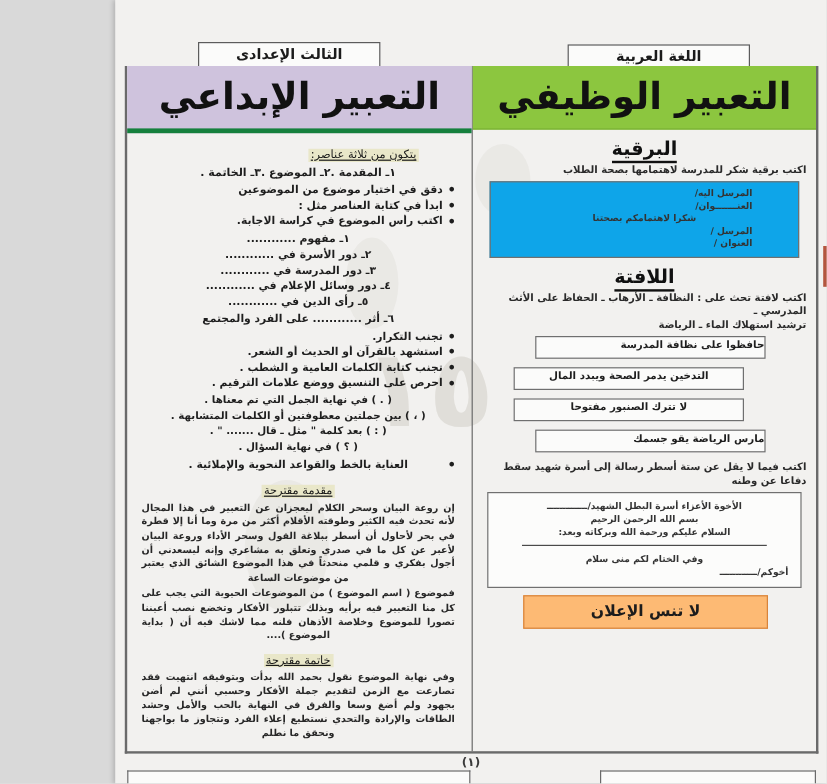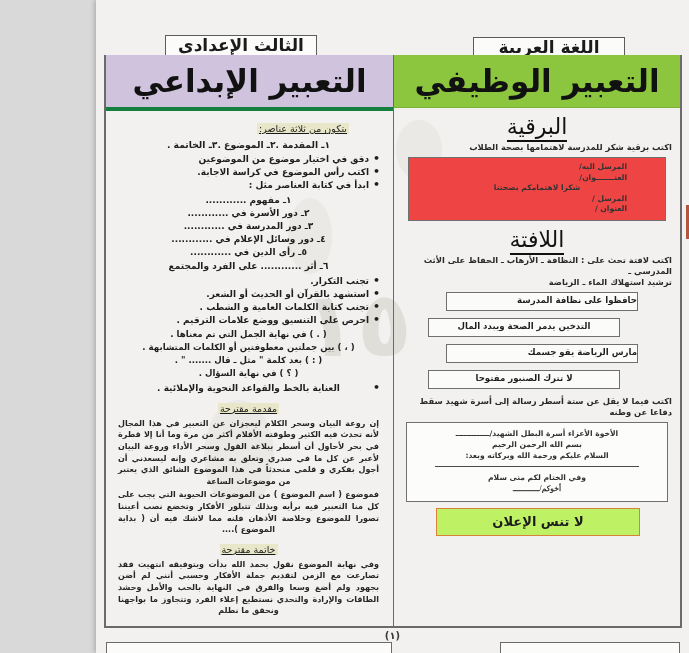--- a/index.html
+++ b/index.html
@@ -44,21 +44,21 @@
   }
 
   
   .tab {
     position: absolute;
     background: #fbfbfa;
     border: 1.6px solid #5c5c5c;
     text-align: center;
     font-weight: bold;
     color: #1b1b1b;
-    font-size: 17px;
+    font-size: 12px;
     line-height: 19px;
     height: 20px;
     white-space: nowrap;
     overflow: hidden;
   }
   #tab-subject { left: 377px; top: 37px; width: 150px; }
   #tab-grade   { left: 69px;  top: 35px; width: 150px; }
 
   
   #frame {
@@ -93,40 +93,40 @@
     letter-spacing: 0px;
     white-space: nowrap;
     overflow: hidden;
   }
   #head-functional { background: #8cc63f; border-bottom: 1px solid #7ab233; }
   #head-creative   { background: #cfc3dd; border-bottom: 4px solid #15803d; }
 
   
   .sub-title {
     text-align: center;
-    font-size: 22px;
-    font-weight: normal;
+    font-size: 16px;
+    font-weight: bold;
     color: #111;
     margin: 6px 0 3px 0;
   }
   .sub-title span {
     border-bottom: 2.5px solid #111;
     padding-bottom: 1px;
   }
   .instr {
     font-size: 8.4px;
     font-weight: bold;
     color: #2a2a2a;
     line-height: 11px;
     margin: 2px 8px 4px 8px;
   }
 
   .formbox {
     border: 1.4px solid #707070;
-    background: #ef4444;
+    background: #0ea5e9;
     margin: 2px 14px 4px 14px;
     padding: 4px 8px 5px 8px;
     min-height: 48px;
   }
   .fl {
     font-size: 7.6px;
     font-weight: bold;
     color: #333;
     line-height: 10.5px;
     white-space: nowrap;
@@ -166,25 +166,25 @@
     line-height: 11px;
     white-space: nowrap;
     overflow: hidden;
   }
   .lb-line.ctr { text-align: center; }
   .rule {
     border-bottom: 1px solid #4a4a4a;
     height: 0;
     margin: 5px 18px 5px 18px;
   }
-  .lb-sign { text-align: center; font-family: Liberation Serif, serif; }
+  .lb-sign { text-align: right; }
 
   
   #ad-box {
-    background: #bef264;
+    background: #fdba74;
     border: 1.5px solid #d8833a;
     height: 26px;
     line-height: 25px;
     text-align: center;
     font-size: 13px;
     font-weight: bold;
     color: #1c1c1c;
     margin: 5px 40px 0 42px;
   }
 
@@ -320,22 +320,22 @@
       <div class="sub-title">
         <span>اللافتة</span>
       </div>
       <div class="instr">
         <div>اكتب لافتة تحث على : النظافة ـ الأرهاب ـ الحفاظ على الأثث المدرسي ـ</div>
         <div>ترشيد استهلاك الماء ـ الرياضة</div>
       </div>
       <div style="margin-top:4px;">
         <div class="banner r">حافظوا على نظافة المدرسة</div>
         <div class="banner l">التدخين يدمر الصحة ويبدد المال</div>
+        <div class="banner l">لا تترك الصنبور مفتوحا</div>
         <div class="banner r">مارس الرياضة يقو جسمك</div>
-        <div class="banner l">لا تترك الصنبور مفتوحا</div>
       </div>
 
       <div class="instr" style="margin-top:5px;">
         <div>اكتب فيما لا يقل عن ستة أسطر رسالة إلى أسرة شهيد سقط</div>
         <div>دفاعا عن وطنه</div>
       </div>
       <div class="letterbox">
         <div class="lb-line ctr">الأخوة الأعزاء أسرة البطل الشهيد/ـــــــــــــ</div>
         <div class="lb-line ctr">بسم الله الرحمن الرحيم</div>
         <div class="lb-line ctr">السلام عليكم ورحمة الله وبركاته وبعد:</div>
@@ -352,22 +352,22 @@
 
       <div class="lc-pad">
 
         <div class="hl-wrap r">
           <span class="hl">يتكون من ثلاثة عناصر:</span>
         </div>
         <div class="el-row">١ـ المقدمة .٢ـ الموضوع .٣ـ الخاتمة .</div>
 
         <ul class="bl">
           <li>دقق في اختيار موضوع من الموضوعين</li>
+          <li>ابدأ في كتابة العناصر مثل :</li>
           <li>اكتب رأس الموضوع في كراسة الاجابة.</li>
-          <li>ابدأ في كتابة العناصر مثل :</li>
         </ul>
 
         <ol class="nl">
           <li>١ـ مفهوم ............</li>
           <li>٢ـ دور الأسرة في ............</li>
           <li>٣ـ دور المدرسة في ............</li>
           <li>٤ـ دور وسائل الإعلام في ............</li>
           <li>٥ـ رأى الدين في ............</li>
           <li>٦ـ أثر ............ على الفرد والمجتمع</li>
         </ol>

